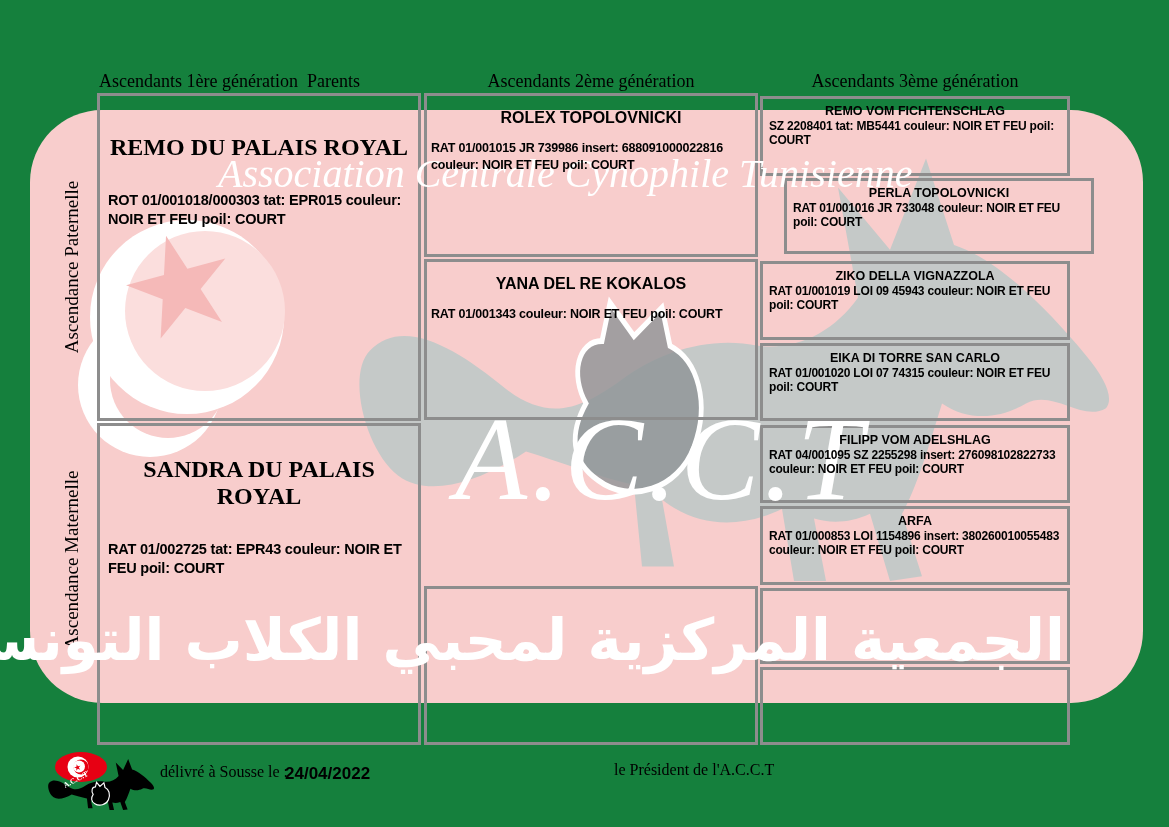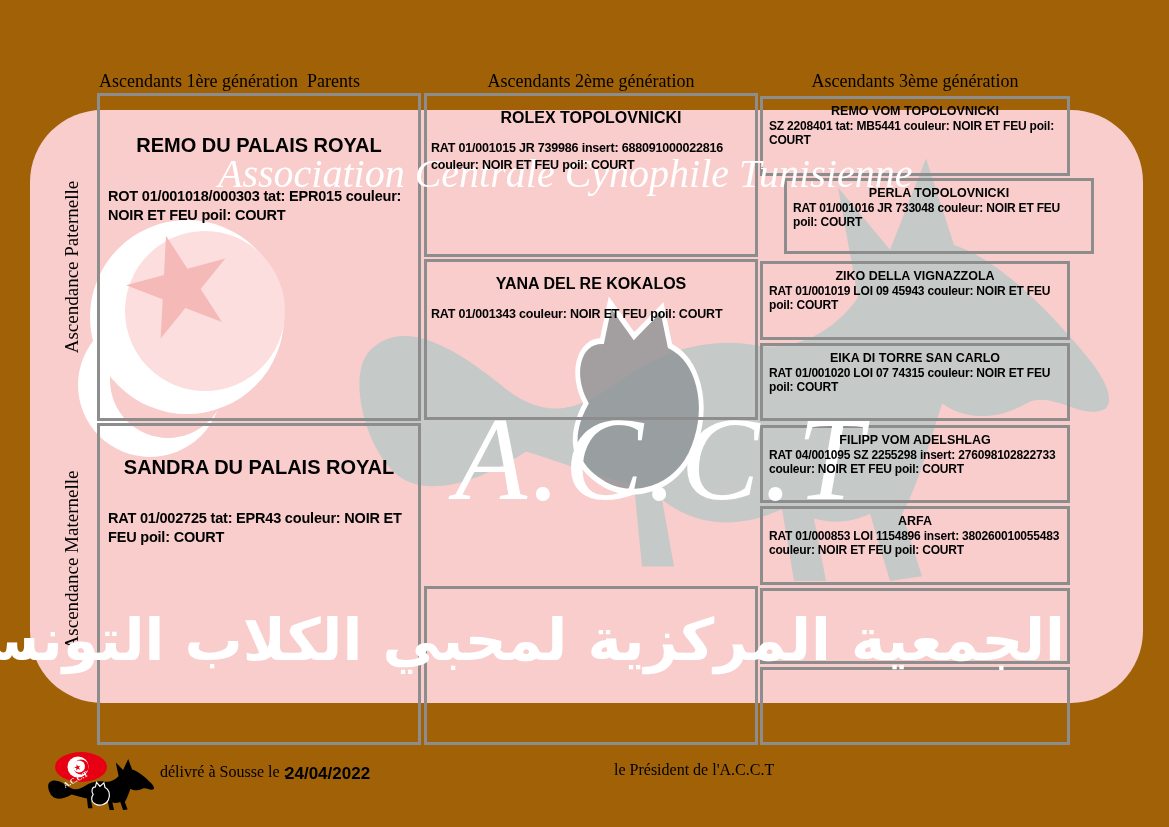--- a/index.html
+++ b/index.html
@@ -1,25 +1,25 @@
 <!DOCTYPE html>
 <html><head>
 <meta charset="utf-8">
 <style>
   html,body{margin:0;padding:0;background:#fff;}
-  .page{position:relative;width:1169px;height:827px;background:#a16207;overflow:hidden;
+  .page{position:relative;width:1169px;height:827px;background:#15803d;overflow:hidden;
         font-family:"Liberation Sans",sans-serif;color:#000;}
   svg.wm{position:absolute;left:0;top:0;}
   .hdr{position:absolute;font-family:"Liberation Serif",serif;font-size:18px;white-space:pre;}
   .hdr.c{text-align:center;}
   .side-label{position:absolute;font-family:"Liberation Serif",serif;font-size:19px;
       white-space:nowrap;transform:translate(-50%,-50%) rotate(-90deg);}
   .cell{position:absolute;border:3px solid #8d8d8d;box-sizing:border-box;background:transparent;}
   .ct{position:relative;z-index:3;}
-  .p-title{font-weight:bold;font-size:20px;text-align:center;}
+  .p-title{font-weight:bold;font-size:24px;text-align:center;font-family:Liberation Serif, serif;}
   .p-det{font-weight:bold;font-size:14.5px;padding:0 8px;margin-top:30px;line-height:1.32;letter-spacing:-0.2px;}
   .pt38{padding-top:38px;} .pt30{padding-top:30px;}
   .g2-title{font-weight:bold;font-size:16px;text-align:center;padding-top:13px;}
   .g2-det{font-weight:bold;font-size:12.5px;padding:0 4px;margin-top:13px;line-height:1.35;letter-spacing:-0.2px;}
   .g3-title{font-weight:bold;font-size:12.5px;text-align:center;padding-top:5px;}
   .g3-det{font-weight:bold;font-size:12px;padding:0 6px;margin-top:1px;line-height:1.2;letter-spacing:-0.2px;}
   .wm-text{position:absolute;color:#fff;pointer-events:none;}
   .wm-assoc{left:218px;top:150px;font:italic 40px "Liberation Serif",serif;white-space:nowrap;text-align:center;}
   .wm-acct{left:455px;top:392px;font:italic 118px "Liberation Serif",serif;letter-spacing:4px;}
   .wm-arabic{left:100px;top:606px;width:965px;font-weight:bold;font-size:58px;
@@ -87,21 +87,21 @@
   </div>
   <div class="cell" style="left:424px;top:586px;width:334px;height:159px;">
     <div class="ct">
       <div class="g2-title"></div>
       <div class="g2-det"></div>
     </div>
   </div>
 
   <div class="cell" style="left:760px;top:96px;width:310px;height:80px;">
     <div class="ct">
-      <div class="g3-title">REMO VOM TOPOLOVNICKI</div>
+      <div class="g3-title">REMO VOM FICHTENSCHLAG</div>
       <div class="g3-det">SZ 2208401 tat: MB5441 couleur: NOIR ET FEU poil: COURT</div>
     </div>
   </div>
   <div class="cell" style="left:784px;top:178px;width:310px;height:76px;">
     <div class="ct">
       <div class="g3-title">PERLA TOPOLOVNICKI</div>
       <div class="g3-det">RAT 01/001016 JR 733048 couleur: NOIR ET FEU poil: COURT</div>
     </div>
   </div>
   <div class="cell" style="left:760px;top:261px;width:310px;height:79px;">

